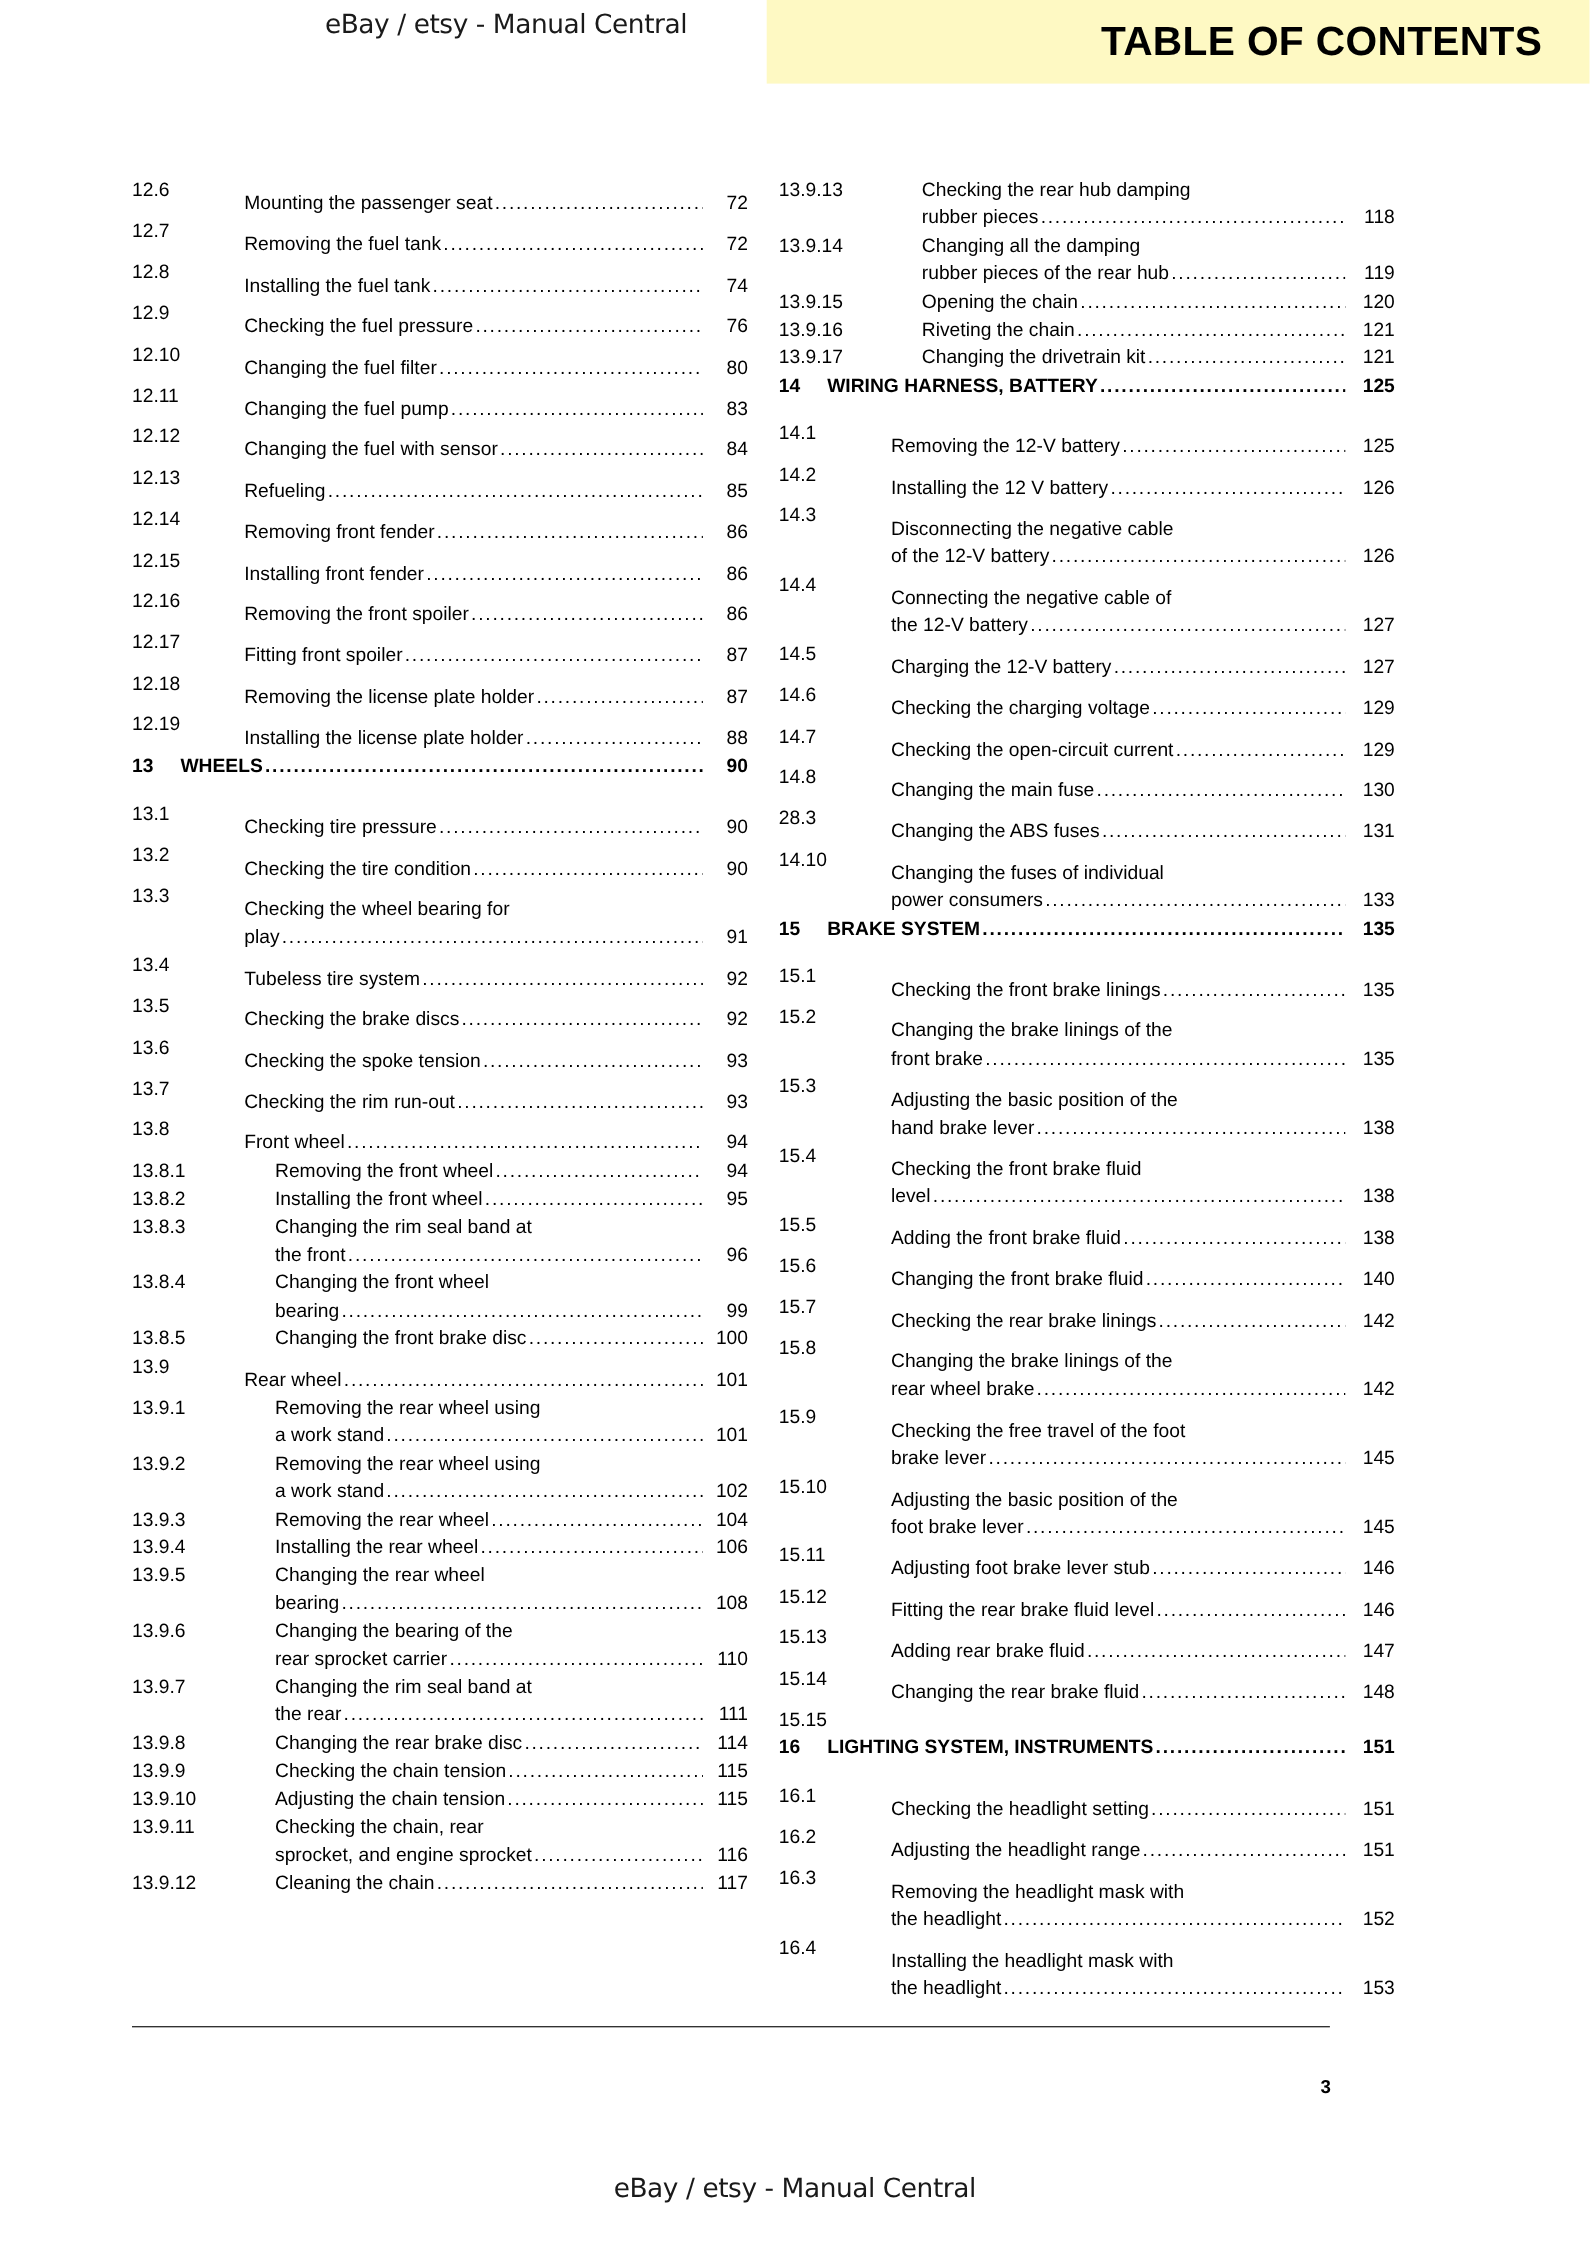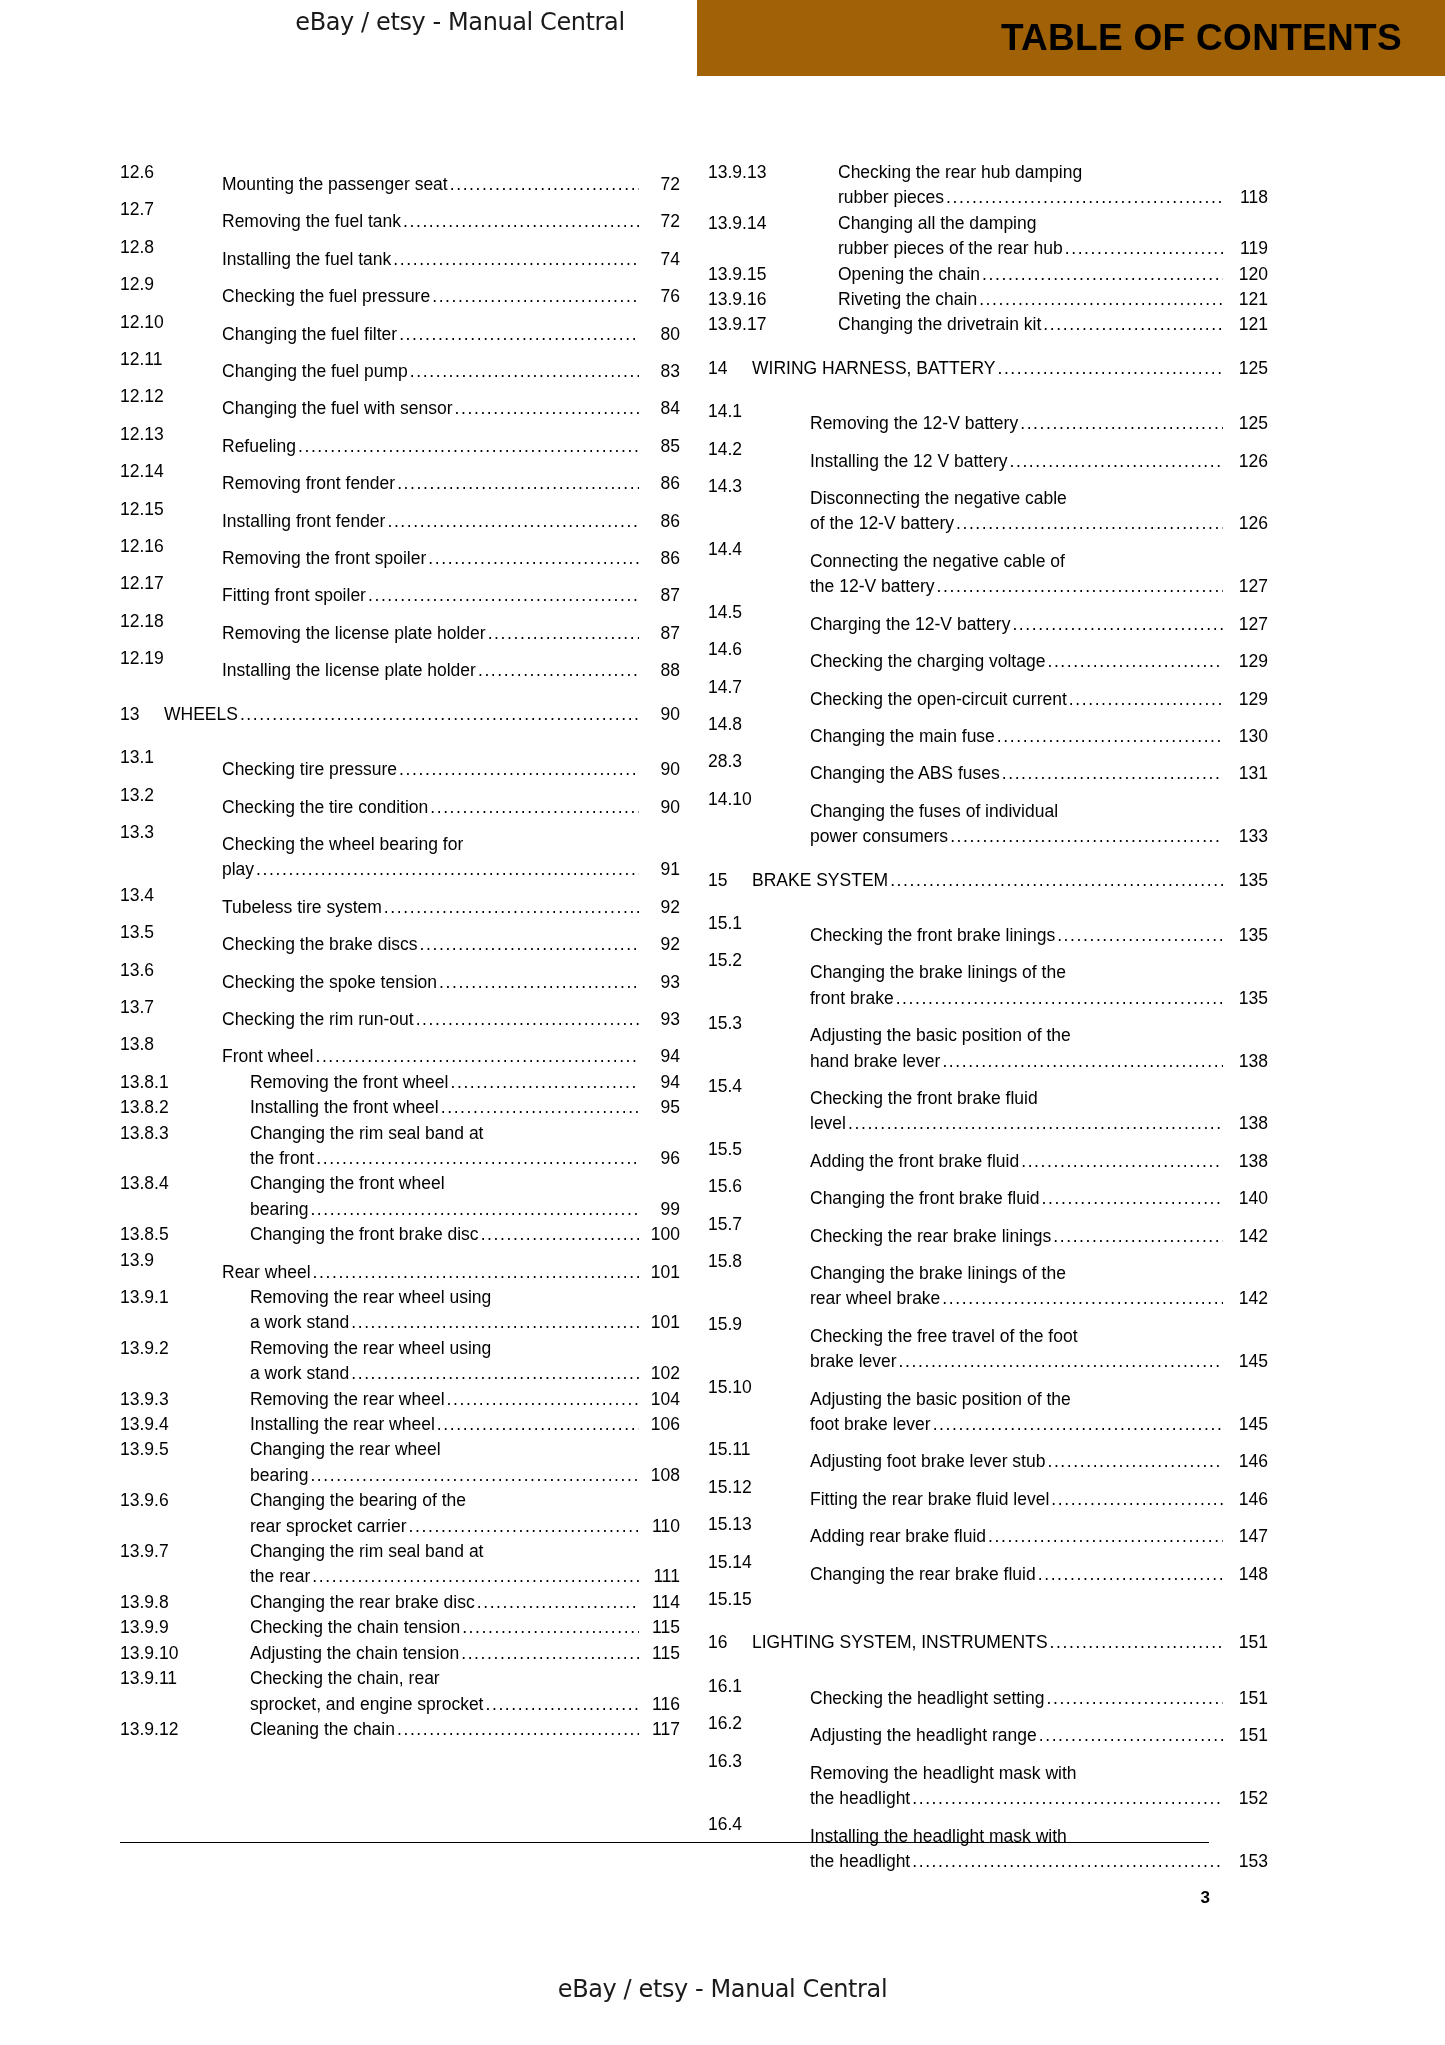--- a/index.html
+++ b/index.html
@@ -31,21 +31,21 @@
     letter-spacing: -0.4px;
     color: #1a1a1a;
     font-family: "DejaVu Sans", sans-serif;
   }
   .toc-banner {
     position: absolute;
     left: 697px;
     top: 0;
     width: 748px;
     height: 76px;
-    background: #a16207;
+    background: #fef9c3;
     display: flex;
     align-items: center;
     justify-content: flex-end;
     box-sizing: border-box;
     padding-right: 43px;
   }
   .toc-banner-title {
     font-size: 37px;
     font-weight: bold;
     color: #000;
@@ -113,21 +113,21 @@
     white-space: nowrap;
     padding-left: 4px;
   }
   .entry .contline {
     display: flex;
     align-items: baseline;
     width: 100%;
   }
 
   
-  .lvl1 { margin-top: 18px; margin-bottom: 18px; font-weight: normal; }
+  .lvl1 { margin-bottom: 18px; font-weight: bold; }
   .lvl1 .num  { width: 44px; }
   .lvl1 .pg   { width: 36px; }
 
   .lvl2 .num  { width: 76px; }
   .lvl2 .pg   { width: 36px; }
   .lvl2-l     { padding-left: 26px; margin-top: 12px; }
 
   .lvl3 .num  { width: 104px; }
   .lvl3 .pg   { width: 36px; }
   .lvl3-l     { padding-left: 26px; }

